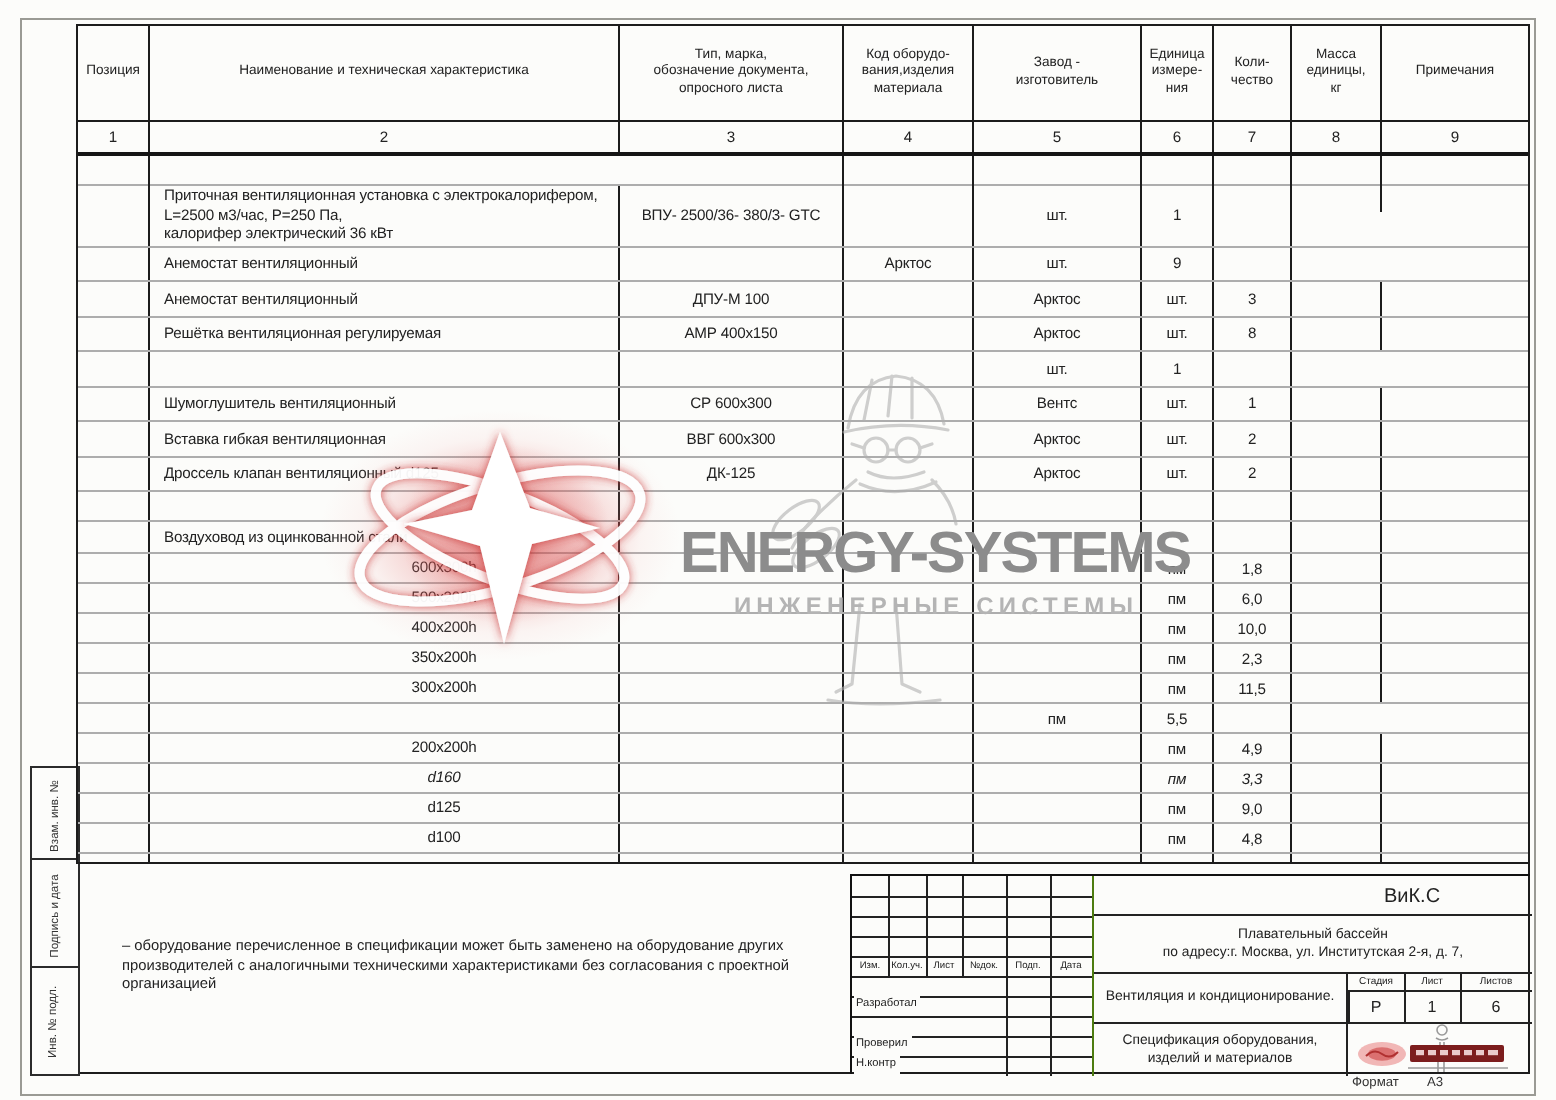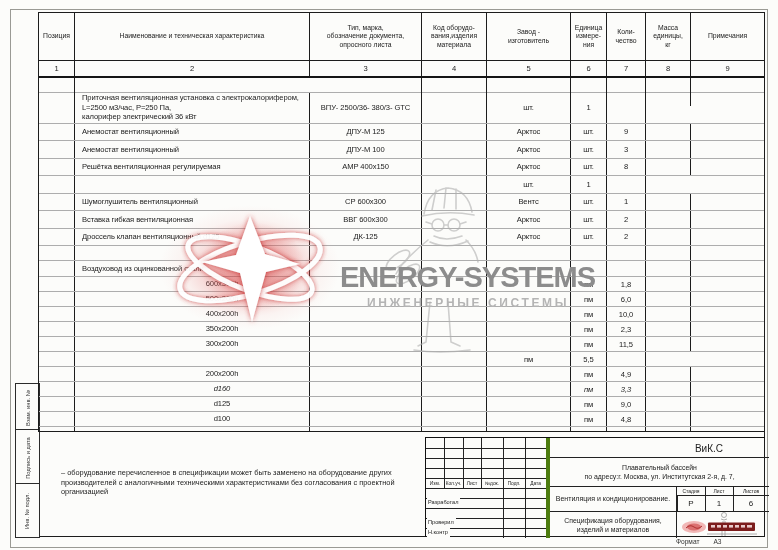--- a/index.html
+++ b/index.html
@@ -46,21 +46,21 @@
   .wm-sub{left:340px;top:296px;width:256px;text-align:center;font-size:12px;font-weight:bold;color:#b4b4b4;letter-spacing:2.6px;}
 
   
   .note{left:61px;top:468px;width:360px;font-size:7.4px;line-height:9.6px;color:#222;}
   .note-body{white-space:pre-line;}
 
   
   .stamp{left:425px;top:437px;width:340px;height:100px;border-left:1.5px solid #111;border-top:1.5px solid #111;box-sizing:border-box;}
   .stamp .ln{position:absolute;background:#222;}
   .stamp-left{left:0;top:0;width:120px;height:100px;}
-  .stamp-right{left:120px;top:0;width:220px;height:100px;border-left:4px solid #4d7c0f;box-sizing:border-box;}
+  .stamp-right{left:120px;top:0;width:220px;height:100px;border-left:1px solid #4d7c0f;box-sizing:border-box;}
   .rev-h{position:absolute;font-size:4.8px;color:#222;text-align:center;top:41px;height:9px;line-height:9px;overflow:hidden;}
   .role{position:absolute;left:1px;font-size:5.6px;background:#fcfcfa;padding:0 2px 0 1px;line-height:9px;height:9px;z-index:2;white-space:nowrap;}
   .cell-code{position:absolute;left:100px;top:1px;width:118px;height:18px;display:flex;align-items:center;justify-content:center;font-size:10px;}
   .cell-object{position:absolute;left:0;top:20px;width:219px;height:28px;display:flex;align-items:center;justify-content:center;text-align:center;font-size:6.9px;line-height:9px;white-space:pre-line;}
   .cell-section{position:absolute;left:0;top:48px;width:126px;height:25px;display:flex;align-items:center;justify-content:center;text-align:center;font-size:7px;}
   .slh{position:absolute;top:48px;height:9px;font-size:5px;display:flex;align-items:center;justify-content:center;width:28px;}
   .slv{position:absolute;top:57px;height:16px;font-size:8px;display:flex;align-items:center;justify-content:center;width:28px;}
   .cell-docname{position:absolute;left:0;top:73px;width:126px;height:27px;display:flex;align-items:center;justify-content:center;text-align:center;font-size:6.9px;line-height:9px;white-space:pre-line;}
   .stamp-logo{position:absolute;left:127px;top:73px;}
   .format{left:676px;top:538px;width:110px;display:flex;gap:14px;font-size:6.6px;color:#333;}
@@ -135,21 +135,20 @@
       <div class="c c3">ВПУ- 2500/36- 380/3- GTC</div>
       <div class="c c4"></div>
       <div class="c c6">шт.</div>
       <div class="c c7">1</div>
       <div class="c c8"></div>
       <div class="c c9"></div>
     </div>
         <div class="trow grid9 k-item" style="height: 16.5px;">
       <div class="c c1"></div>
       <div class="c c2">Анемостат вентиляционный</div>
-      <div class="c c3">ДПУ-М 125</div>
       <div class="c c4"></div>
       <div class="c c5">Арктос</div>
       <div class="c c6">шт.</div>
       <div class="c c7">9</div>
       <div class="c c8"></div>
       <div class="c c9"></div>
     </div>
         <div class="trow grid9 k-item" style="height: 16.5px;">
       <div class="c c1"></div>
       <div class="c c2">Анемостат вентиляционный</div>

